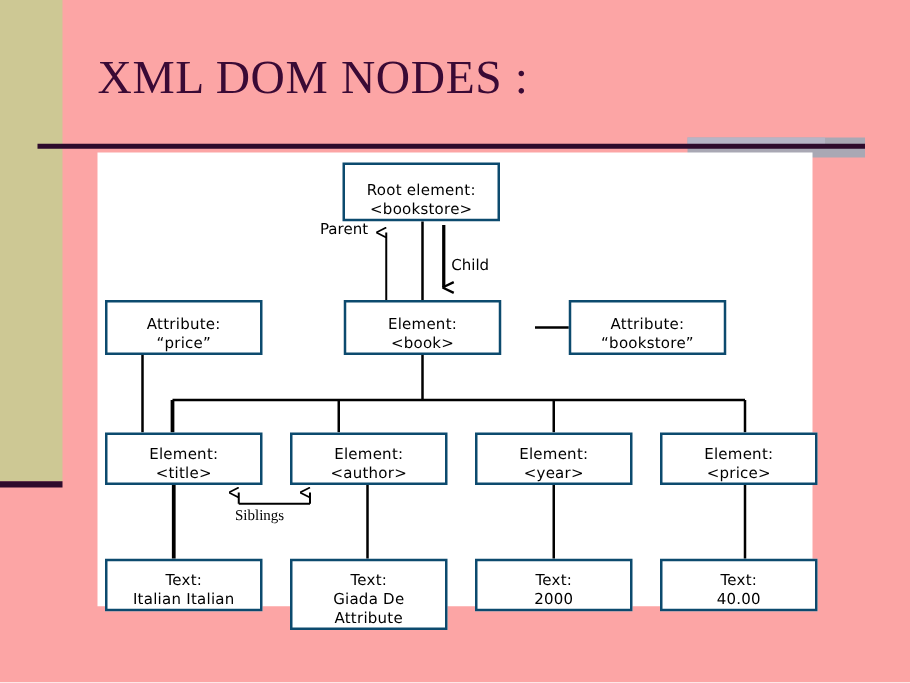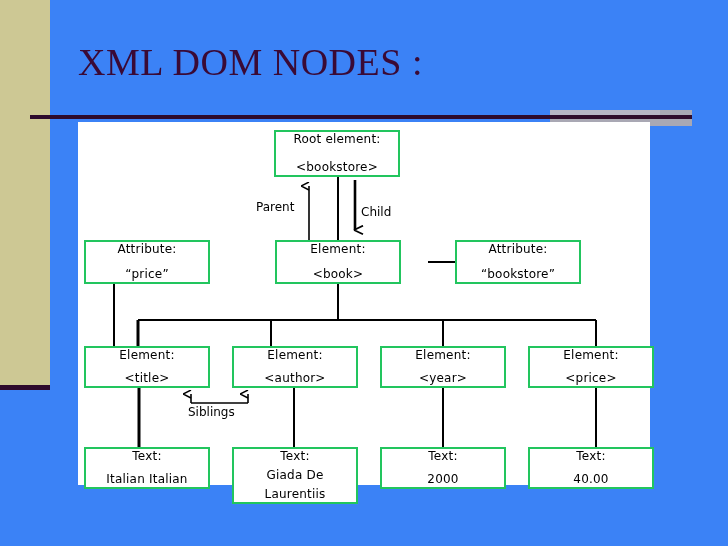--- a/index.html
+++ b/index.html
@@ -8,21 +8,21 @@
     padding: 0;
     background: #ffffff;
   }
   body {
     font-family: "Liberation Sans", sans-serif;
   }
   #slide {
     position: relative;
     width: 728px;
     height: 546px;
-    background: #3b82f6;
+    background: #fca5a5;
     overflow: hidden;
   }
   
   .left-band {
     position: absolute;
     left: 0;
     top: 0;
     width: 50px;
     height: 385px;
     background: #cdc894;
@@ -79,31 +79,31 @@
     background: #ffffff;
   }
   #diagram-svg {
     display: block;
     width: 572px;
     height: 363px;
   }
   .node-box {
     position: absolute;
     box-sizing: border-box;
-    border: 2px solid #22c55e;
+    border: 2px solid #0c4a6e;
     background: #ffffff;
     font-family: "DejaVu Sans", sans-serif;
     font-size: 12px;
     line-height: 15px;
     color: #000000;
     text-align: center;
     display: flex;
     flex-direction: column;
     align-items: center;
-    justify-content: space-between;
+    justify-content: flex-end;
     letter-spacing: 0.2px;
   }
   .node-box .ln { display: block; white-space: nowrap; }
   .edge-label {
     position: absolute;
     font-family: "DejaVu Sans", sans-serif;
     font-size: 12px;
     color: #000000;
     white-space: nowrap;
   }
@@ -158,21 +158,21 @@
       <line x1="113" y1="281" x2="170" y2="281" stroke="#000" stroke-width="1.6"></line>
       <line x1="113" y1="281" x2="113" y2="272" stroke="#000" stroke-width="1.6" marker-end="url(#arrow-up)"></line>
       <line x1="170" y1="281" x2="170" y2="272" stroke="#000" stroke-width="1.6" marker-end="url(#arrow-up)"></line>
     </svg>
 
     <div class="node-box" style="left:196px; top:8px; width:126px; height:47px;">
       <span class="ln">Root element:</span>
       <span class="ln">&lt;bookstore&gt;</span>
     </div>
 
-    <div class="edge-label" style="left:178px; top:54px;margin-top:24px;">Parent</div>
+    <div class="edge-label" style="left:178px; top:54px;">Parent</div>
     <div class="edge-label" style="left:283px; top:83px;">Child</div>
 
     <div class="node-box" style="left:6px; top:118px; width:126px; height:44px;">
       <span class="ln">Attribute:</span>
       <span class="ln">“price”</span>
     </div>
 
     <div class="node-box" style="left:197px; top:118px; width:126px; height:44px;">
       <span class="ln">Element:</span>
       <span class="ln">&lt;book&gt;</span>
@@ -196,31 +196,31 @@
     <div class="node-box" style="left:302px; top:224px; width:126px; height:42px;">
       <span class="ln">Element:</span>
       <span class="ln">&lt;year&gt;</span>
     </div>
 
     <div class="node-box" style="left:450px; top:224px; width:126px; height:42px;">
       <span class="ln">Element:</span>
       <span class="ln">&lt;price&gt;</span>
     </div>
 
-    <div class="edge-label" style="left:110px; top:283px;">Siblings</div>
+    <div class="edge-label" style="left:110px; top:283px;font-family:Liberation Serif, serif;">Siblings</div>
 
     <div class="node-box" style="left:6px; top:325px; width:126px; height:42px;">
       <span class="ln">Text:</span>
       <span class="ln">Italian Italian</span>
     </div>
 
     <div class="node-box" style="left:154px; top:325px; width:126px; height:57px;">
       <span class="ln">Text:</span>
       <span class="ln">Giada De</span>
-      <span class="ln">Laurentiis</span>
+      <span class="ln">Attribute</span>
     </div>
 
     <div class="node-box" style="left:302px; top:325px; width:126px; height:42px;">
       <span class="ln">Text:</span>
       <span class="ln">2000</span>
     </div>
 
     <div class="node-box" style="left:450px; top:325px; width:126px; height:42px;">
       <span class="ln">Text:</span>
       <span class="ln">40.00</span>

